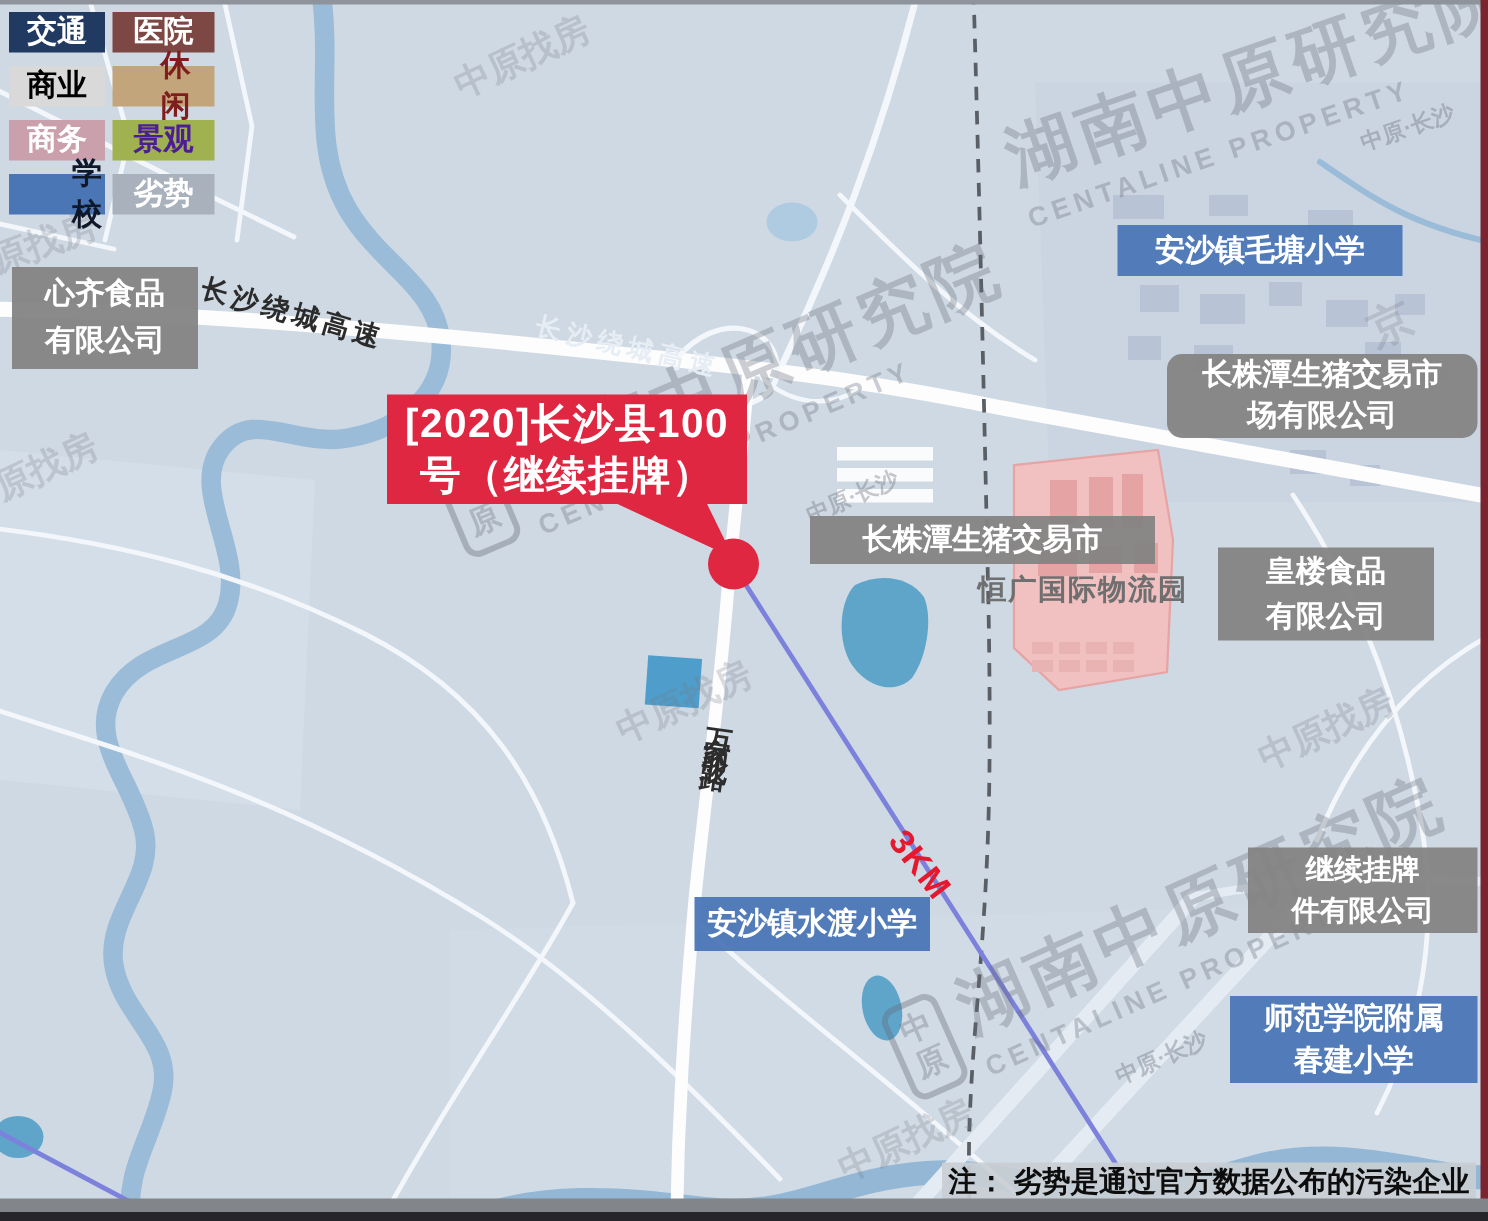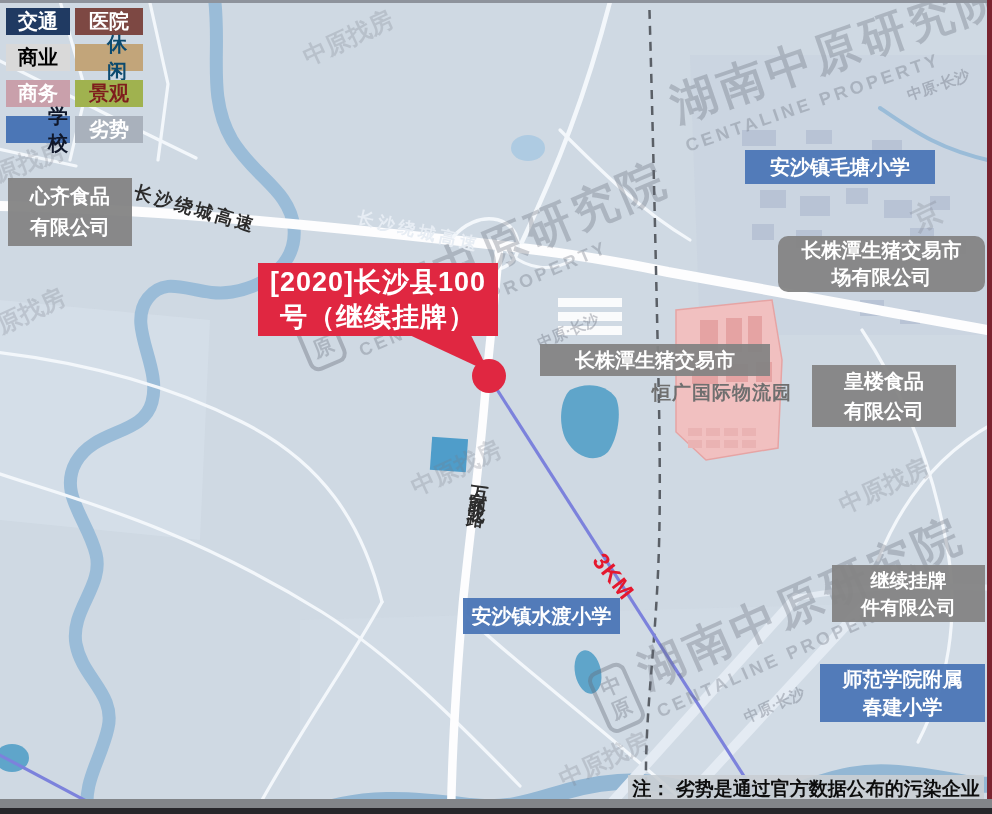--- a/index.html
+++ b/index.html
@@ -245,23 +245,23 @@
   </svg>
   <div id="callout-box">
     <span>[2020]长沙县100</span>
     <span>号（继续挂牌）</span>
   </div>
 
   <div id="legend">
     <div class="legend-item" style="background: rgb(32, 58, 98); color: rgb(255, 255, 255);">交通</div>
     <div class="legend-item" style="background: rgb(125, 72, 67); color: rgb(255, 255, 255);">医院</div>
     <div class="legend-item" style="background: rgb(217, 217, 217); color: rgb(0, 0, 0);">商业</div>
-    <div class="legend-item" style="background: rgb(194, 165, 122); color: #0c4a6e; padding-left: 32px;">休闲</div>
+    <div class="legend-item" style="background: rgb(194, 165, 122); color: #7f1d1d; padding-left: 32px;">休闲</div>
     <div class="legend-item" style="background: rgb(201, 160, 171); color: rgb(255, 255, 255);">商务</div>
-    <div class="legend-item" style="background: rgb(160, 178, 79); color: #7f1d1d;">景观</div>
+    <div class="legend-item" style="background: rgb(160, 178, 79); color: #4c1d95;">景观</div>
     <div class="legend-item" style="background: rgb(75, 118, 182); color: #0f172a; padding-left: 42px;">学校</div>
     <div class="legend-item" style="background: rgb(169, 177, 188); color: rgb(255, 255, 255);">劣势</div>
   </div>
 
   <div id="notebar">注： 劣势是通过官方数据公布的污染企业</div>
   <div id="strip-top" class="strip"></div>
   <div id="strip-right" class="strip"></div>
   <div id="strip-bottom1" class="strip"></div>
   <div id="strip-bottom2" class="strip"></div>
 

